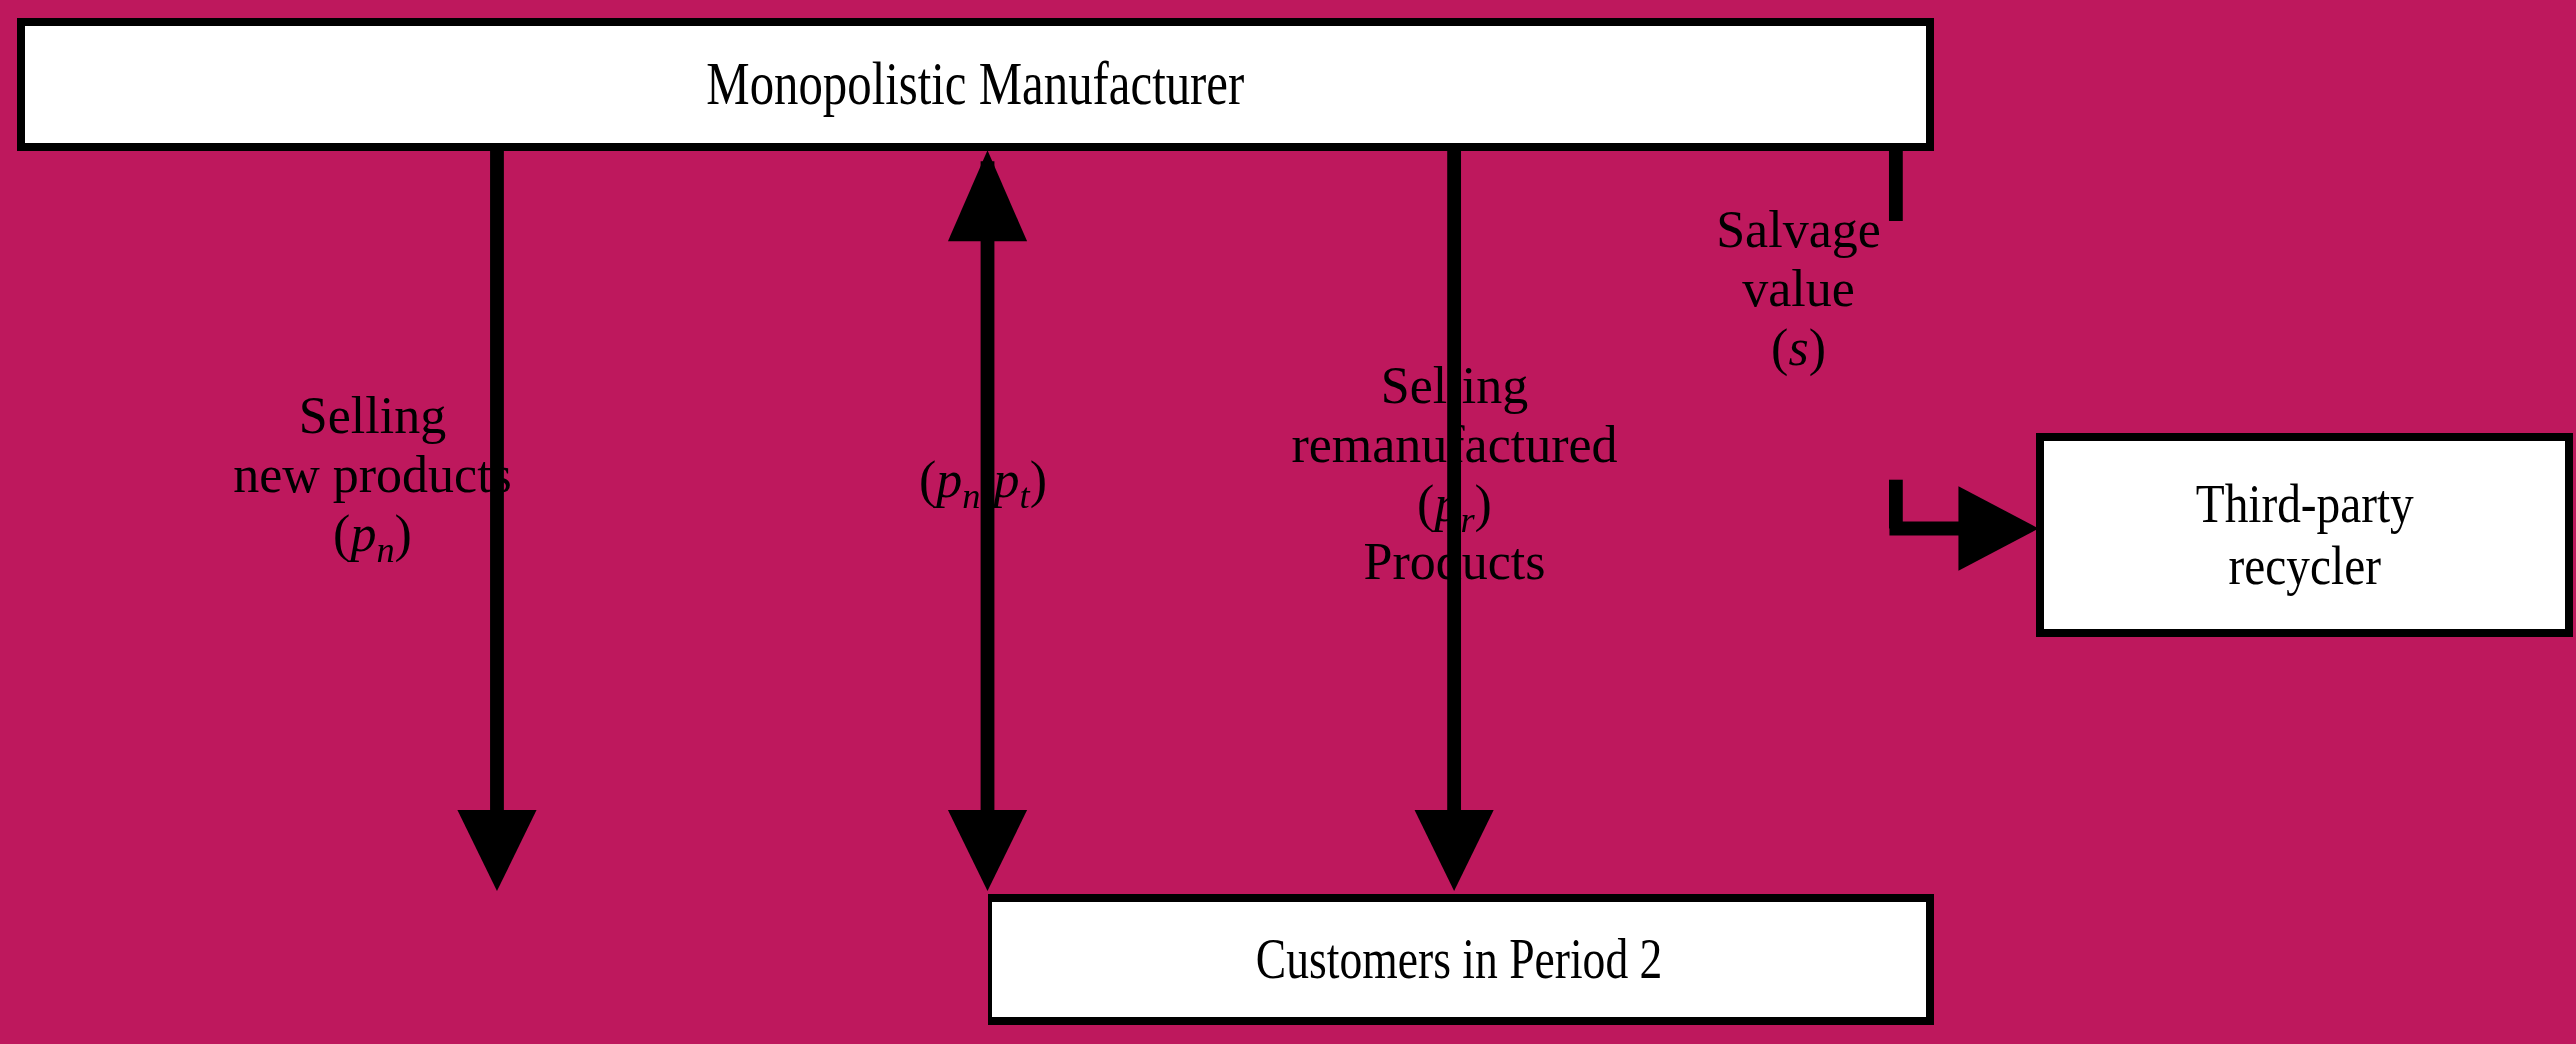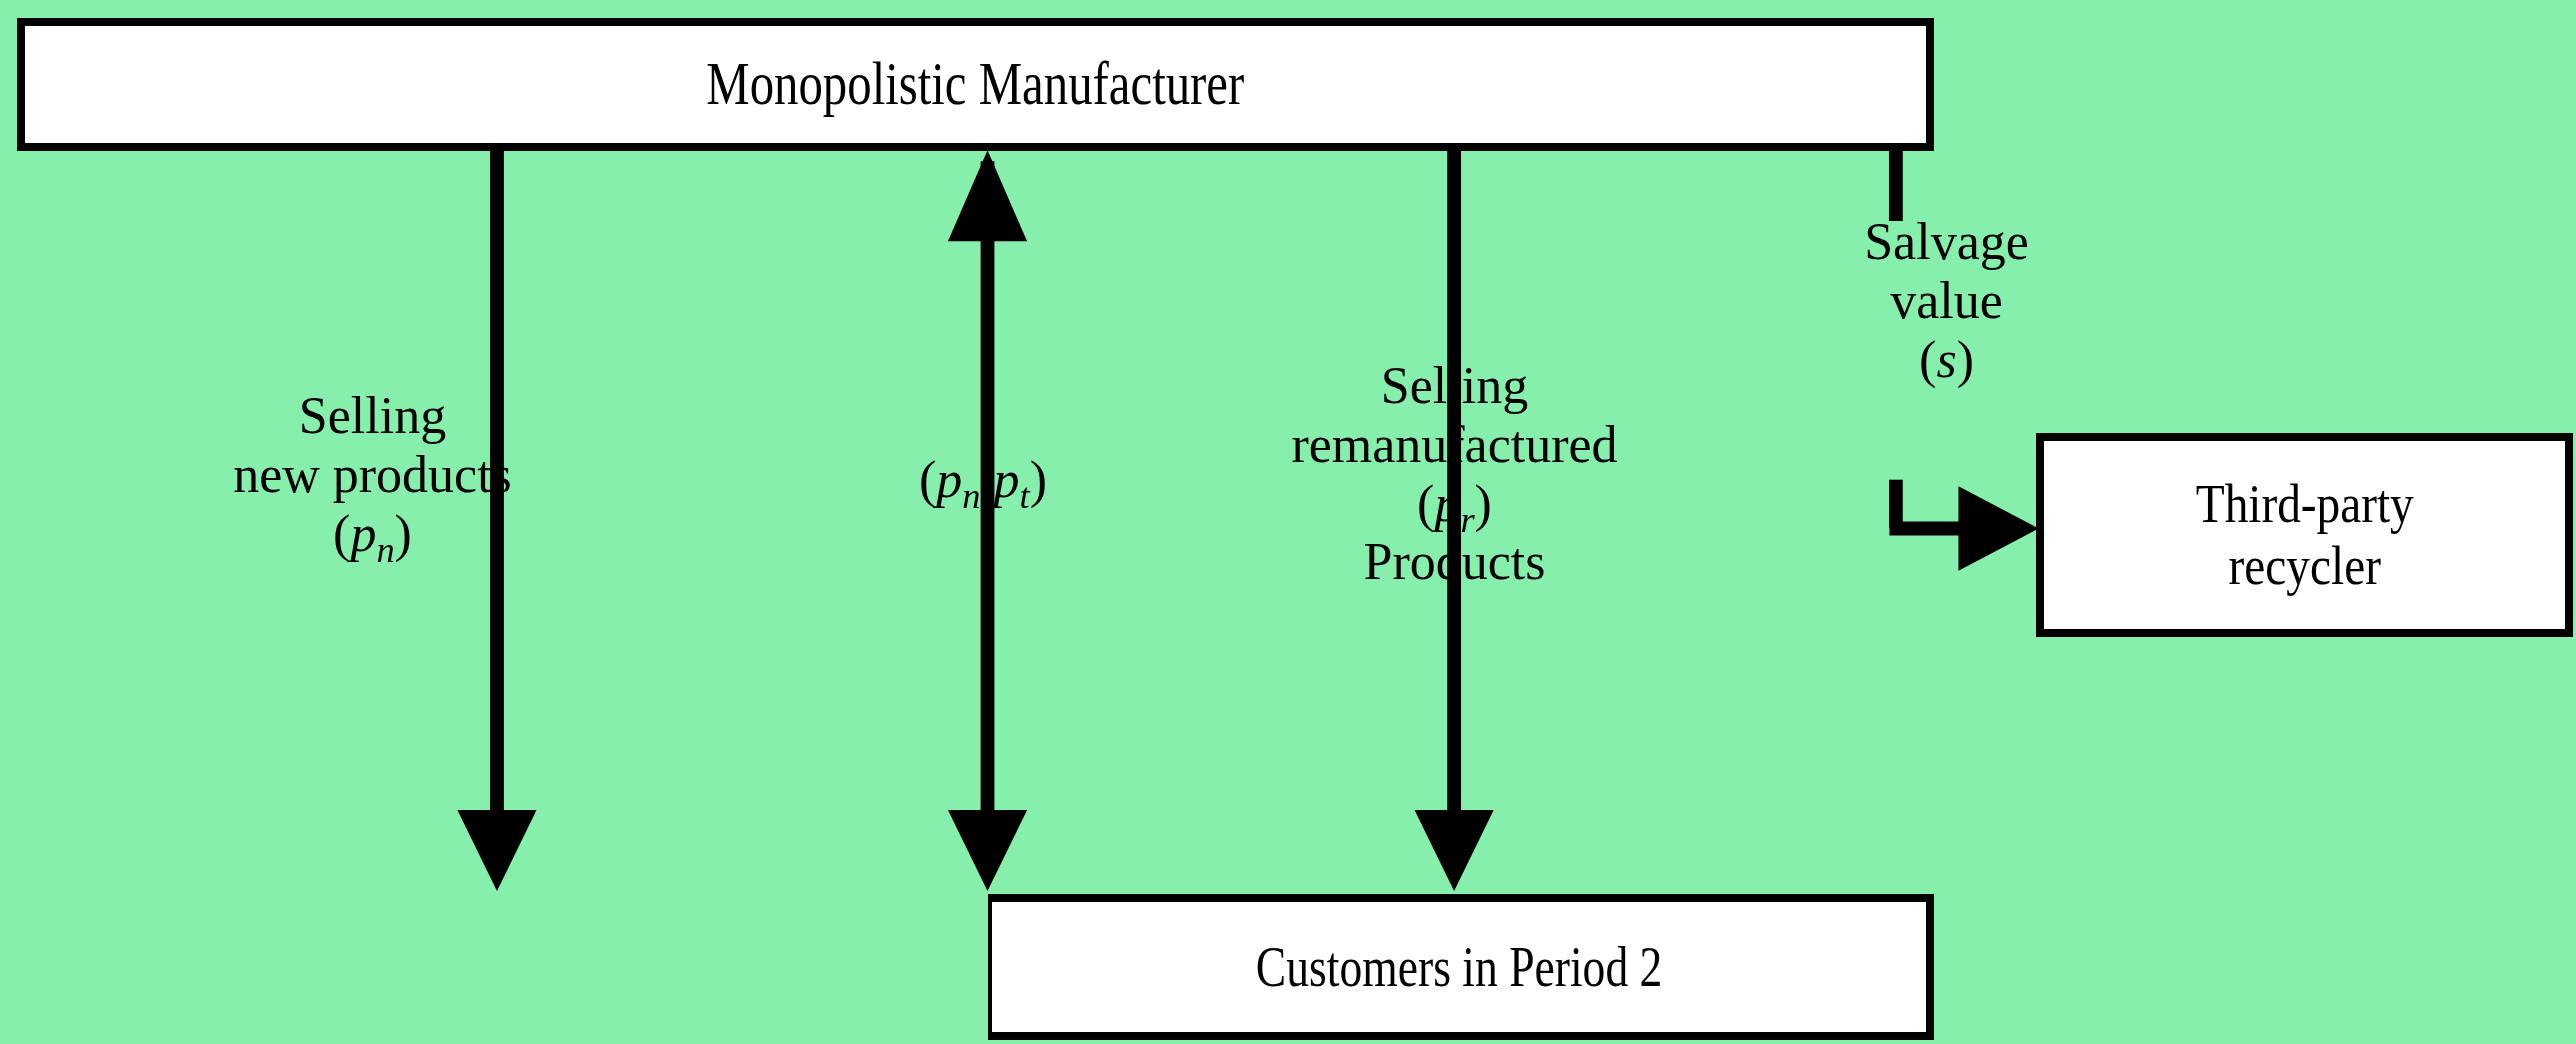--- a/index.html
+++ b/index.html
@@ -4,21 +4,21 @@
 <style>
   html, body {
     margin: 0;
     padding: 0;
     background: #ffffff;
   }
   #stage {
     position: relative;
     width: 2576px;
     height: 1045px;
-    background: #86efac;
+    background: #be185d;
     font-family: "Liberation Serif", "DejaVu Serif", serif;
     color: #000000;
     overflow: hidden;
   }
   svg.layer {
     position: absolute;
     left: 0;
     top: 0;
     width: 2576px;
     height: 1045px;
@@ -41,21 +41,21 @@
     transform-origin: center center;
     white-space: nowrap;
     line-height: 1.06;
   }
   #box-manufacturer { left: 16.6px; top: 17.5px; width: 1917px; height: 133px; }
   #box-manufacturer .node-label { font-size: 61px; }
 
   #box-period1 { left: 16.6px; top: 894px; width: 973px; height: 131px; border-right-width: 4.6px;}
   #box-period1 .node-label { font-size: 57px; }
 
-  #box-period2 { left: 988px; top: 894px; width: 946px; height: 146px; border-left-width: 4.6px;}
+  #box-period2 { left: 988px; top: 894px; width: 946px; height: 131px; border-left-width: 4.6px;}
   #box-period2 .node-label { font-size: 57px; }
 
   #box-recycler { left: 2036px; top: 433px; width: 537px; height: 204px; text-align: center; }
   #box-recycler .node-label { font-size: 55px; line-height: 1.12; white-space: normal; transform: scaleX(0.86); }
 
   .edge-label {
     position: absolute;
     text-align: center;
     line-height: 1.13;
     font-size: 52px;
@@ -66,21 +66,21 @@
     font-style: italic;
     font-size: 0.70em;
     vertical-align: sub;
     line-height: 0;
   }
   .edge-label .paren { font-size: 1.0em; }
 
   #lbl-new      { left: 179px;  top: 387px; width: 387px; }
   #lbl-tradein  { left: 799px;  top: 451px; width: 368px; }
   #lbl-reman    { left: 1215px; top: 357px; width: 479px; }
-  #lbl-salvage  { left: 1783px; top: 201px; width: 327px; margin-top: 12px; }
+  #lbl-salvage  { left: 1635px; top: 201px; width: 327px; }
 </style>
 </head>
 <body>
 
 <div id="stage">
 
   <svg class="layer" viewBox="0 0 2799 1135" xmlns="http://www.w3.org/2000/svg">
 
     <g>
       <line x1="540" y1="163" x2="540" y2="895" stroke="#000000" stroke-width="15"></line>

